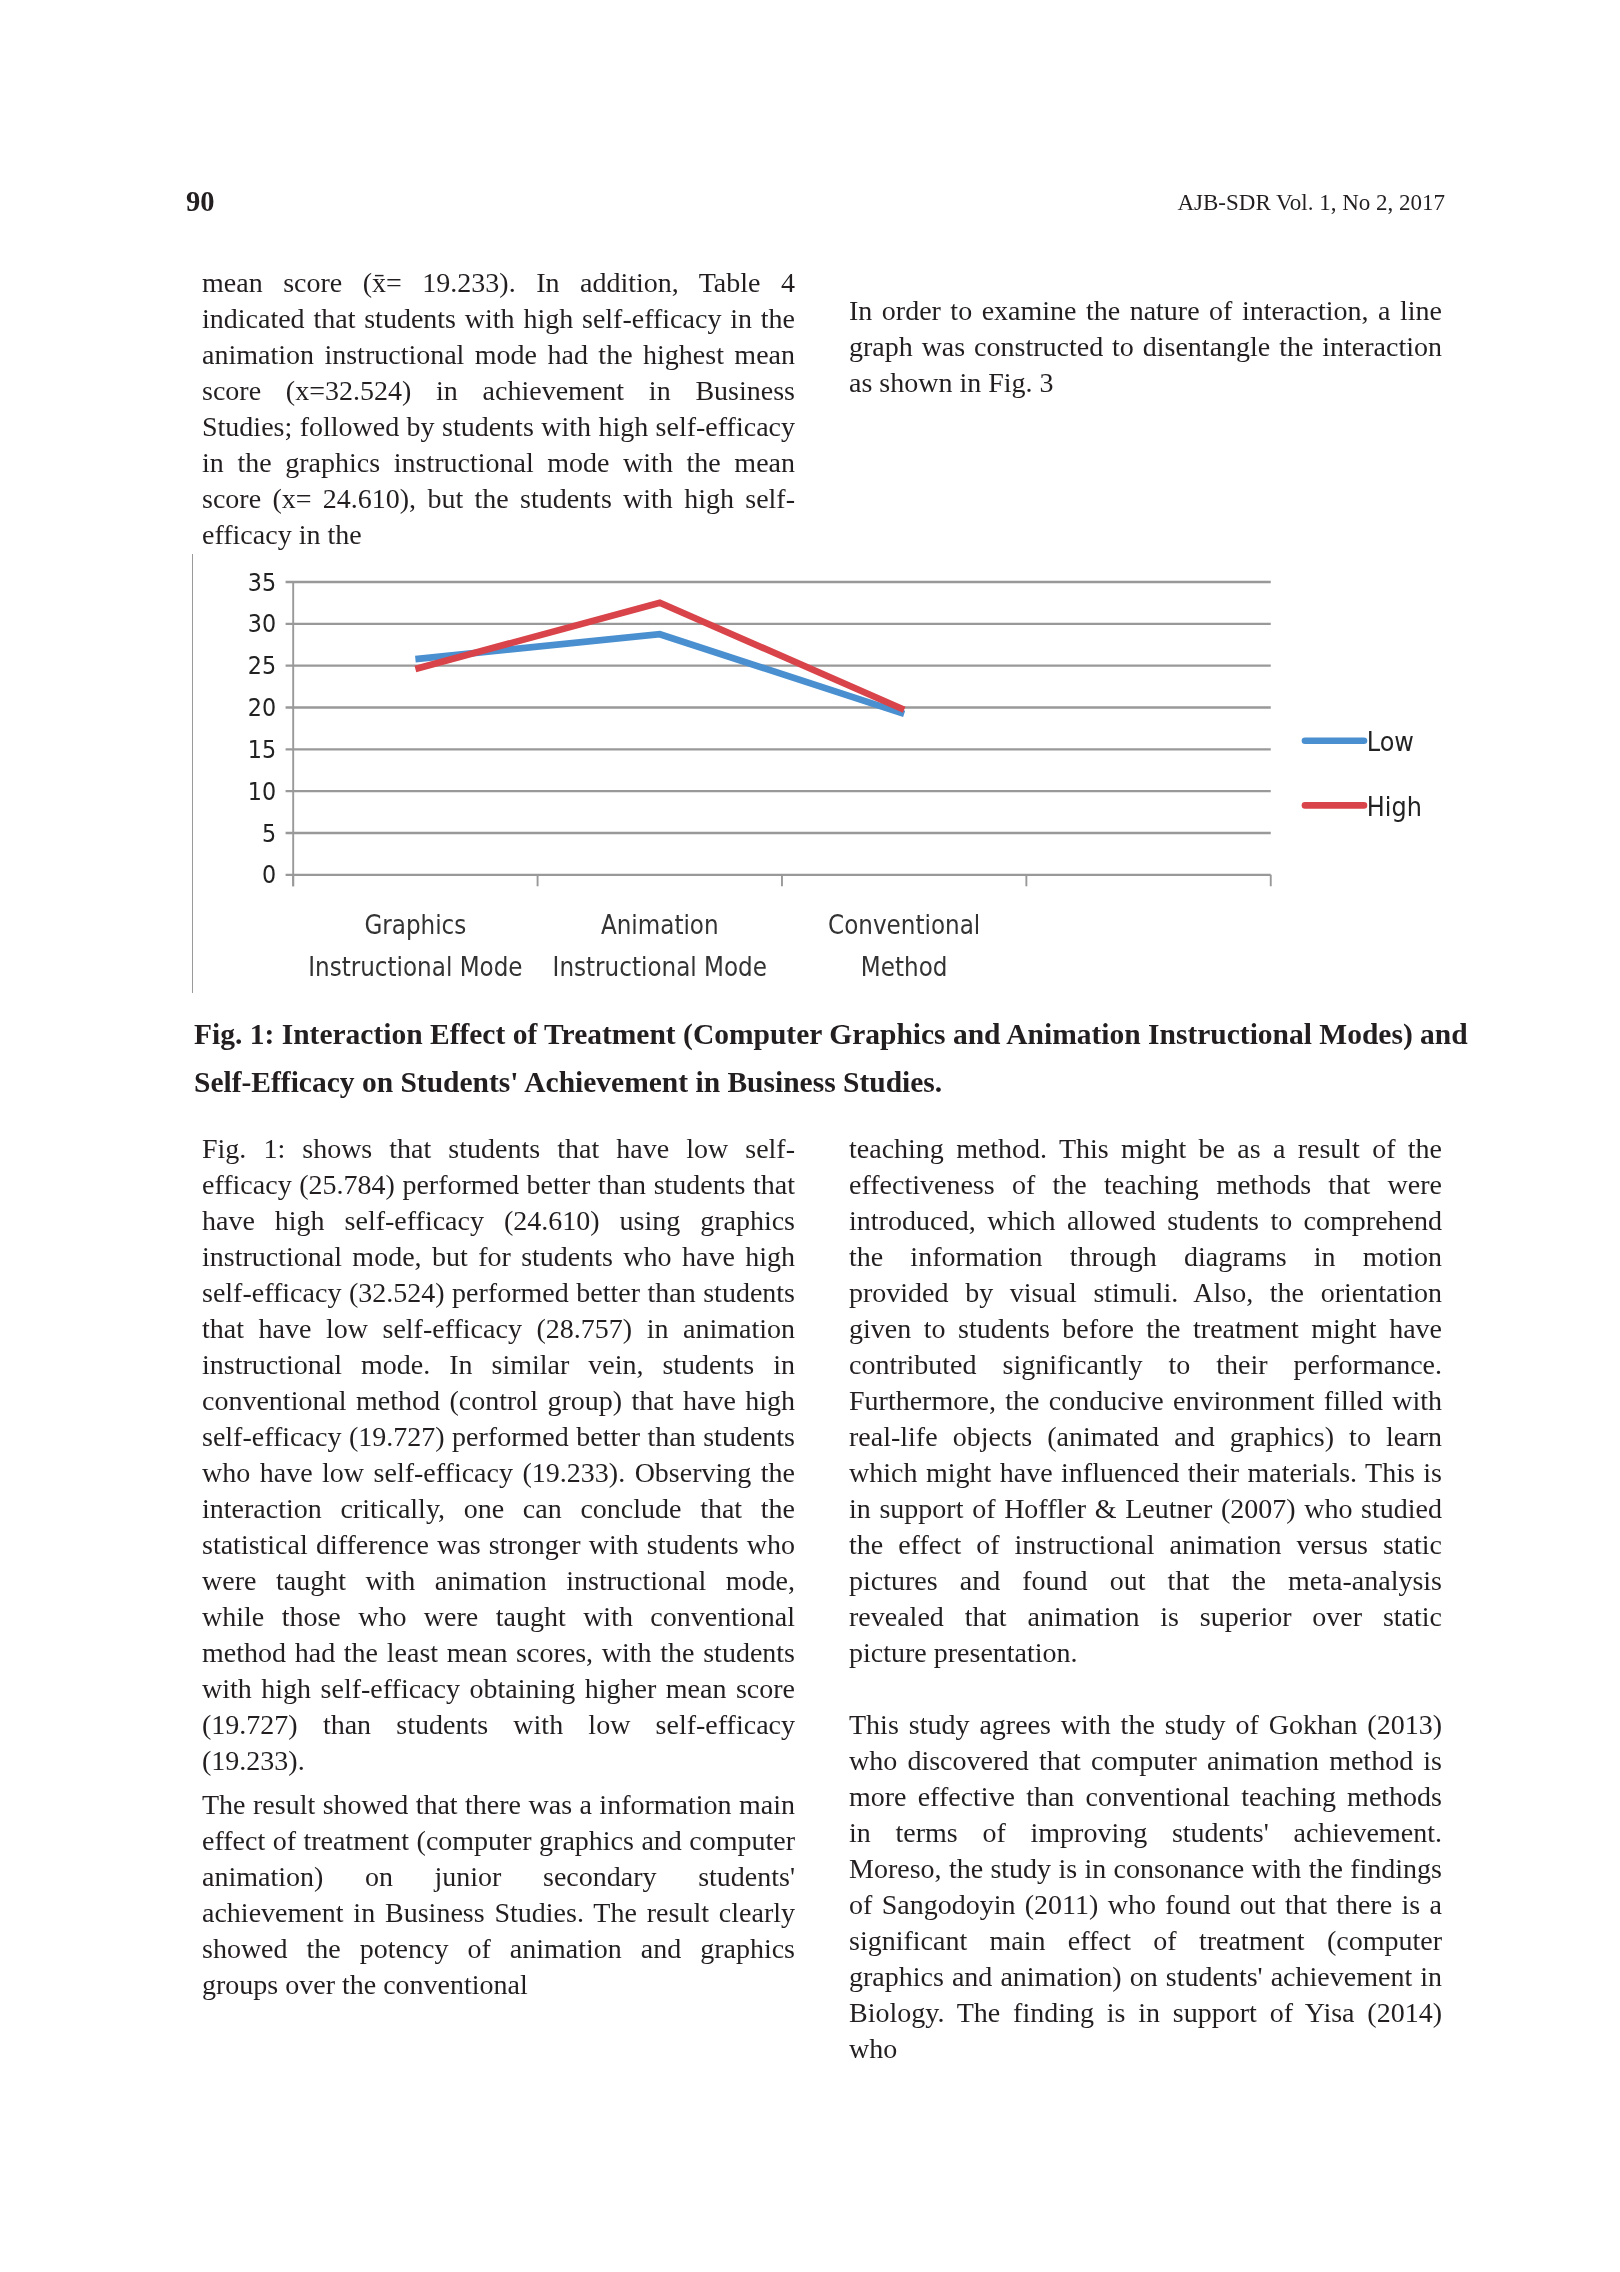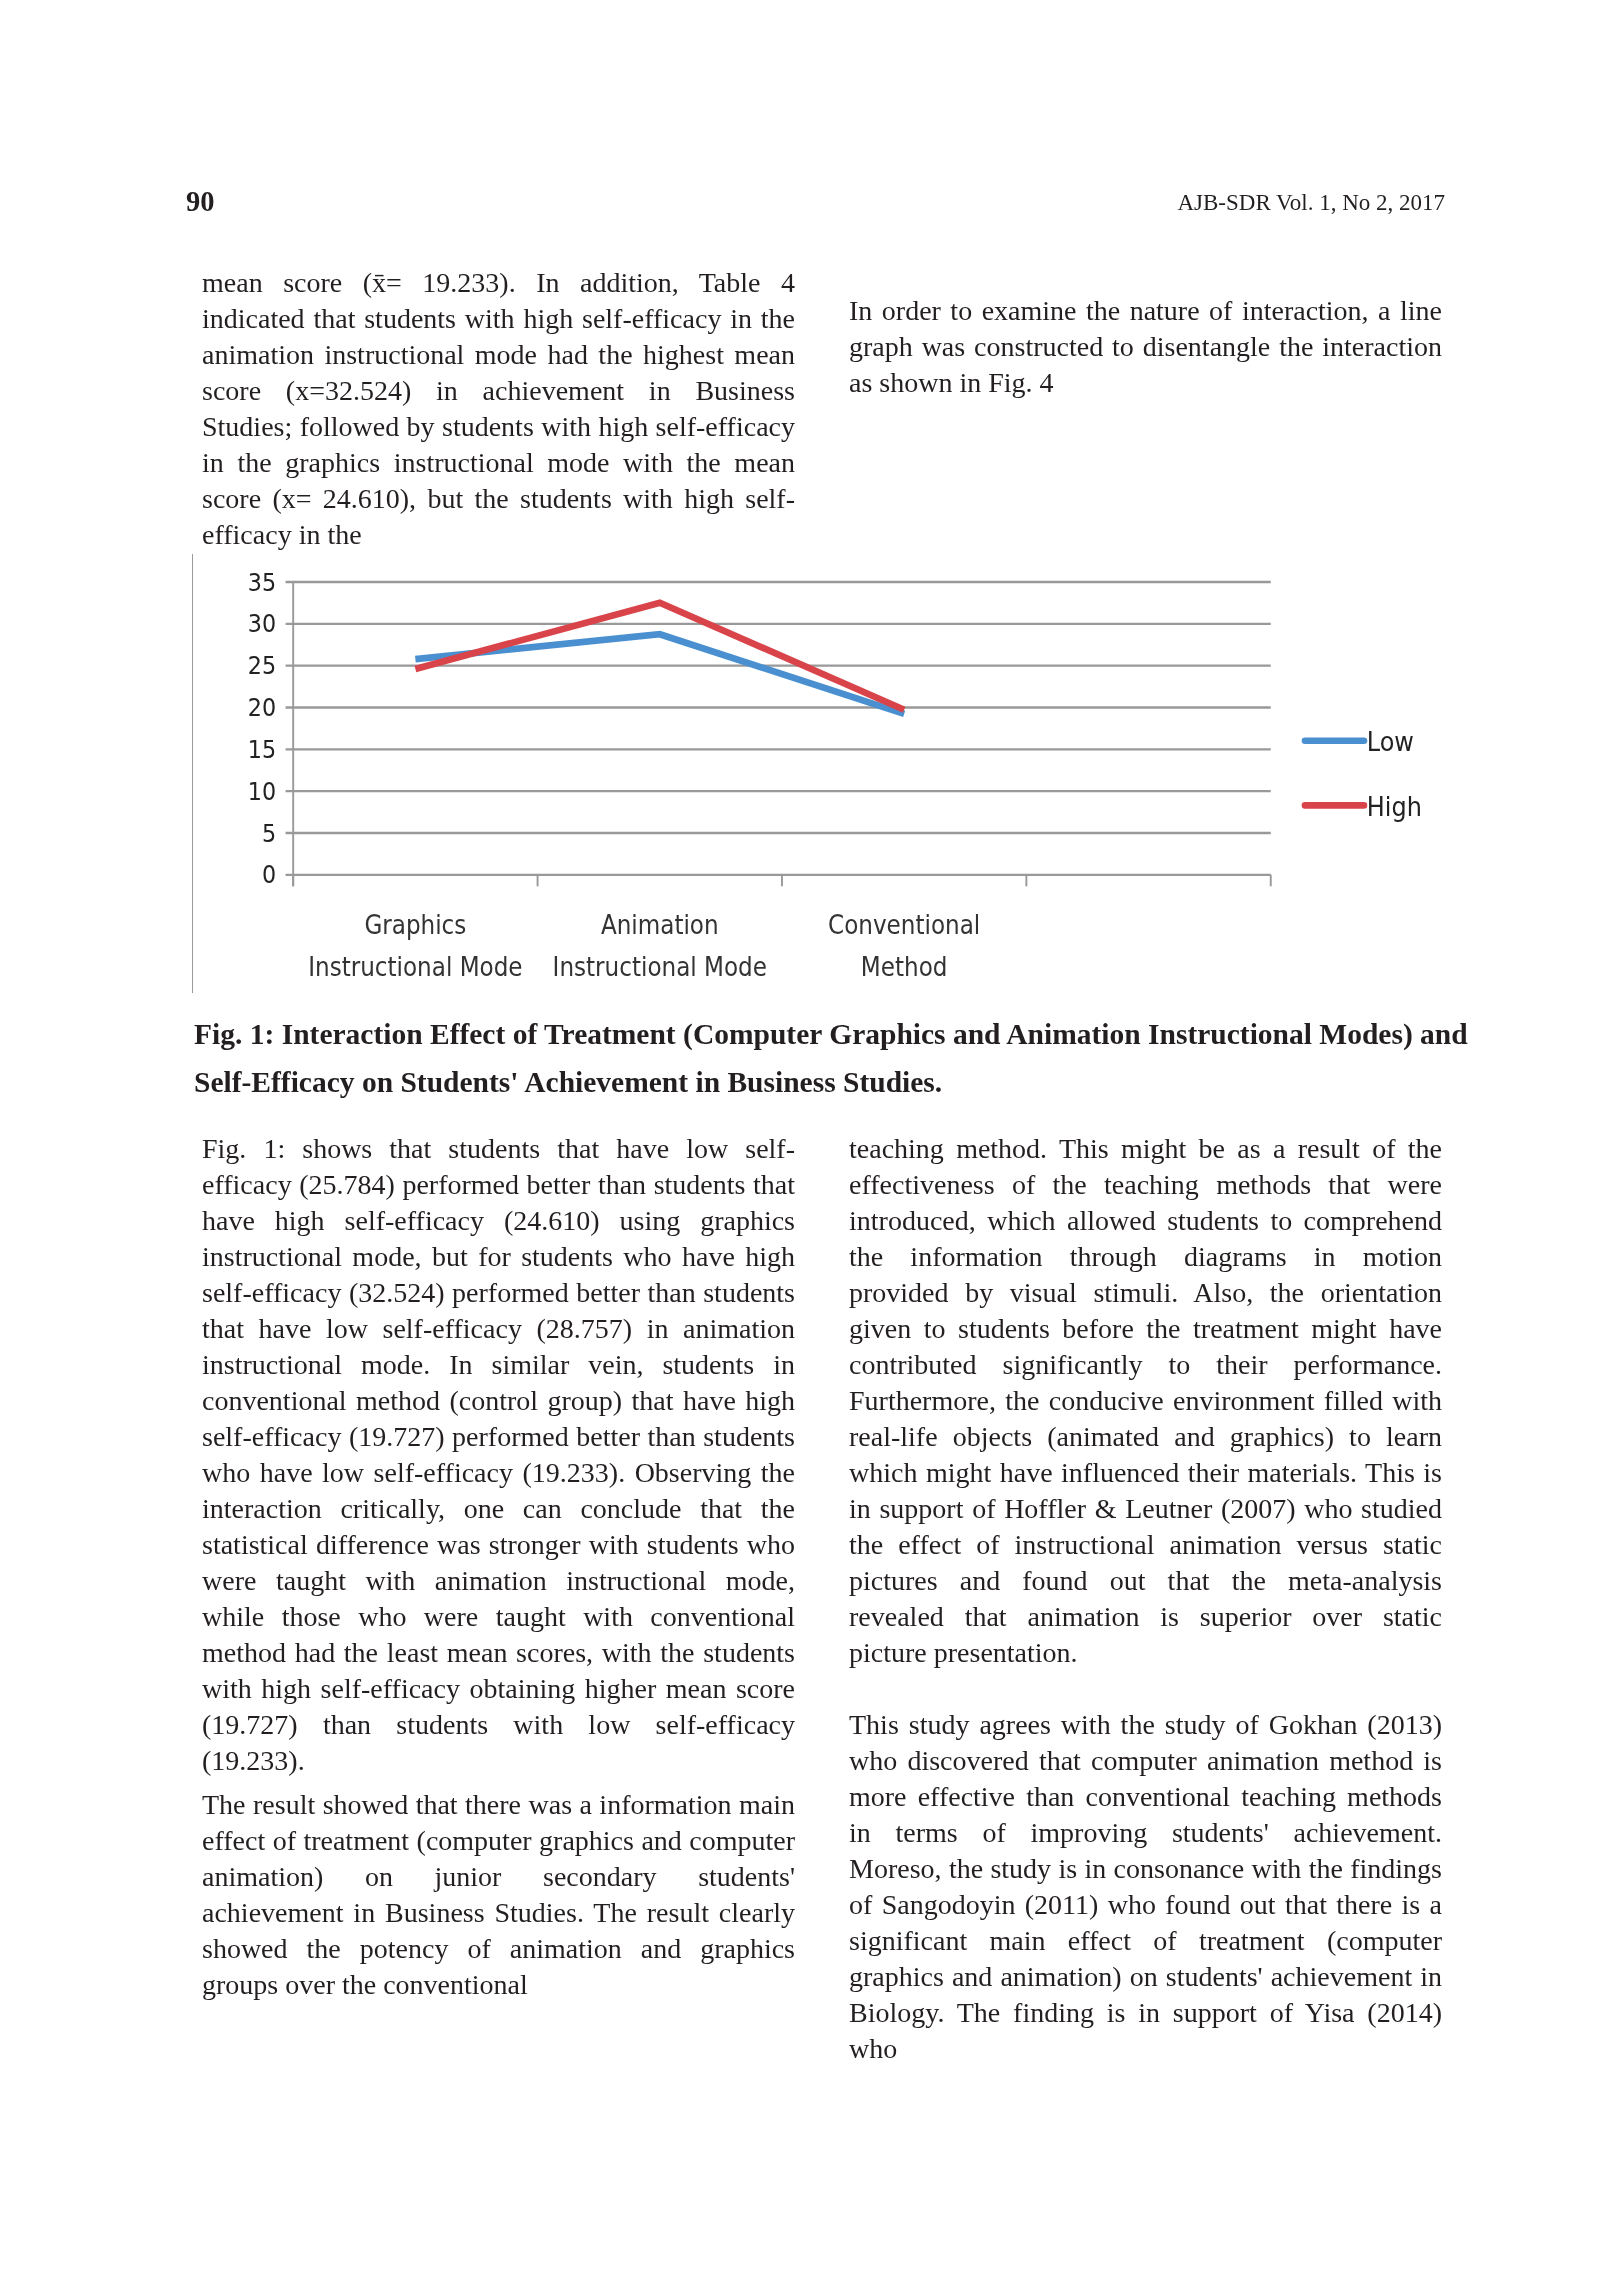--- a/index.html
+++ b/index.html
@@ -24,21 +24,21 @@
 <body>
 
 <div class="abs page-num">90</div>
 <div class="abs running-head">AJB-SDR Vol. 1, No 2, 2017</div>
 
 <div class="col col-left-top">
   <p>mean score (x̄=  19.233).  In addition, Table 4 indicated that students with high self-efficacy in the animation instructional mode had the highest mean score (x=32.524) in achievement in Business Studies; followed by students with high self-efficacy in the graphics instructional mode with the mean score (x= 24.610), but the students with high self-efficacy in the</p>
 </div>
 
 <div class="col col-right-top">
-  <p class="gap">In order to examine the nature of interaction, a line graph was constructed to disentangle the interaction as shown in Fig. 4</p>
+  <p class="gap">In order to examine the nature of interaction, a line graph was constructed to disentangle the interaction as shown in Fig. 3</p>
 </div>
 
 <div class="abs chart-frame"></div>
 
 <svg class="abs" style="left:0;top:0" width="1621" height="1008" viewBox="0 0 1704 1060">
   <g id="grid">
       <line x1="300" x2="1336" y1="920" y2="920" stroke="#999" stroke-width="2.5"></line>
       <line x1="300" x2="1336" y1="876" y2="876" stroke="#999" stroke-width="2.5"></line>
       <line x1="300" x2="1336" y1="832" y2="832" stroke="#999" stroke-width="2.5"></line>
       <line x1="300" x2="1336" y1="788" y2="788" stroke="#999" stroke-width="2.5"></line>

